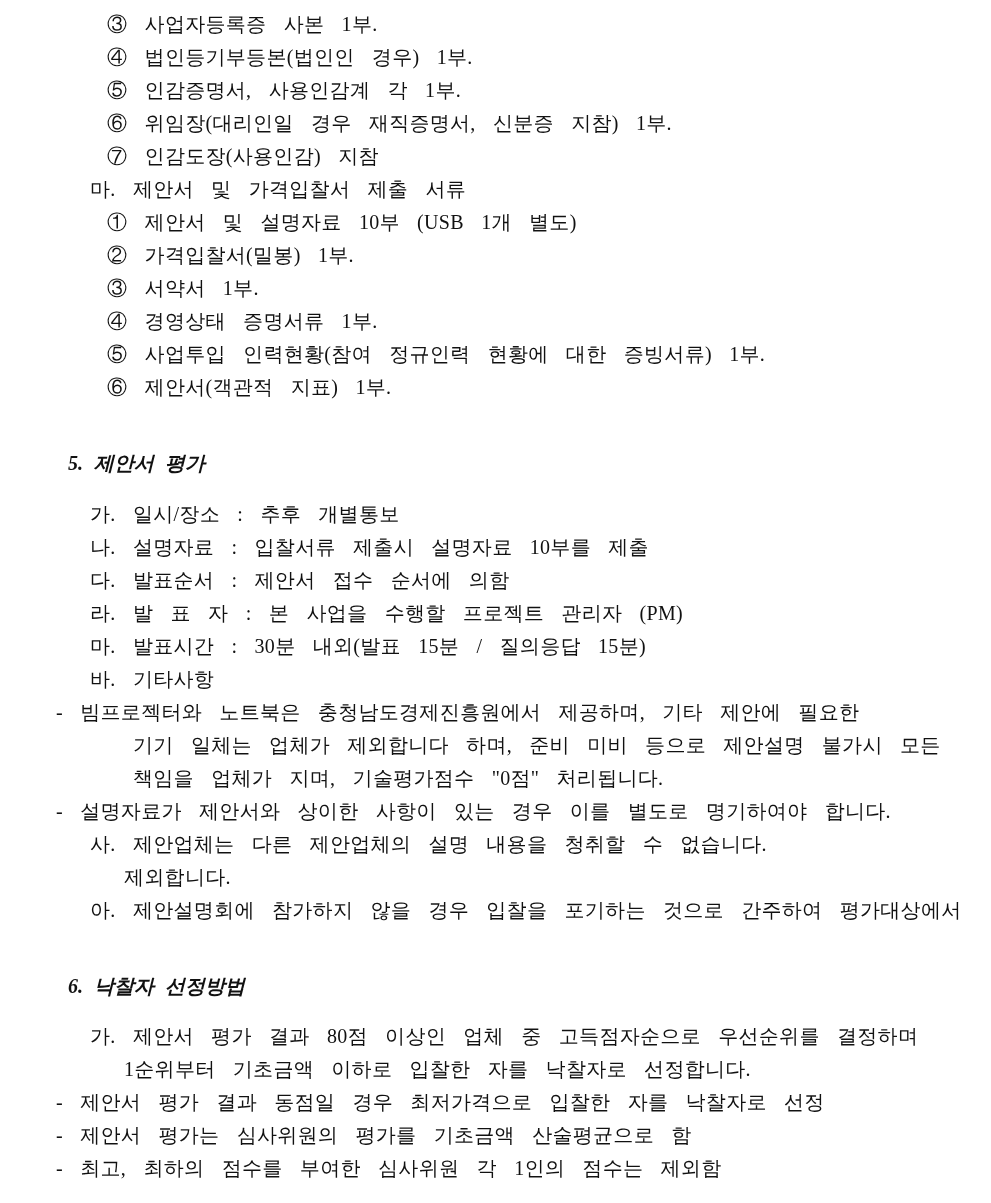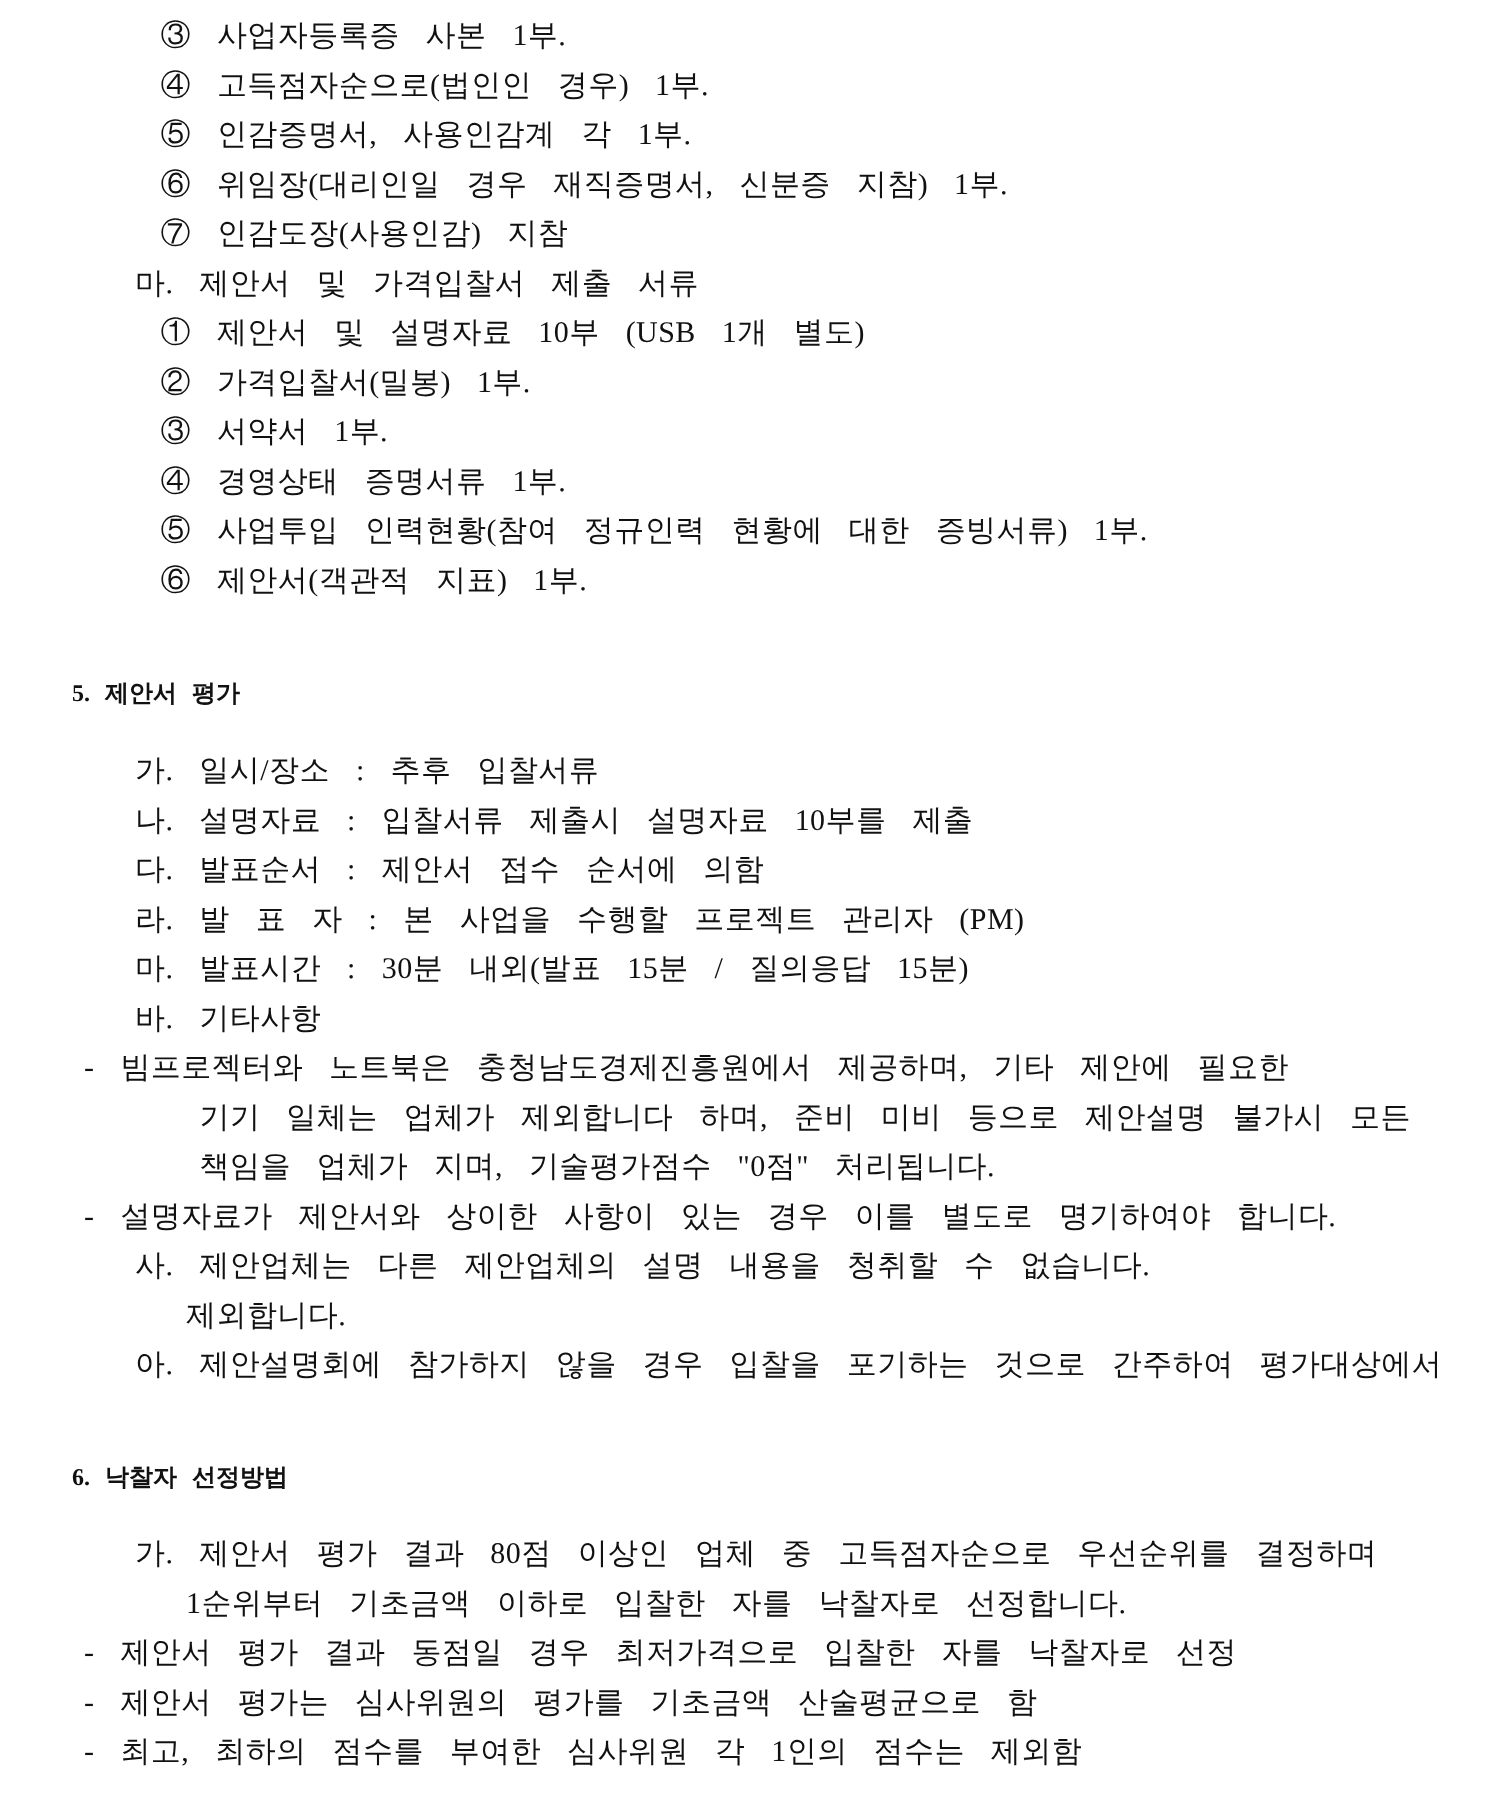--- a/index.html
+++ b/index.html
@@ -25,54 +25,55 @@
     word-spacing: 12px;
     letter-spacing: 0.3px;
   }
   
   .i-circ    { padding-left: 107px; }  
   .i-ga      { padding-left: 90px;  }  
   .i-gacont  { padding-left: 124px; }  
   .i-dash    { padding-left: 56px; }  
   .i-dashcont{ padding-left: 133px; }  
   .heading {
-    padding-left: 48px;
-    font-size: 16px;
+    padding-left: 68px;
+    font-size: 20px;
     line-height: 30px;
     font-weight: bold;
     white-space: pre;
     word-spacing: 6px;
     margin-top: 44px;
+    font-style: italic;
   }
   .first5 { margin-top: 20px; }
   .first6 { margin-top: 19px; }
 </style>
 </head>
 <body>
 
 <div class="doc">
 
   <div class="ln i-circ">③ 사업자등록증 사본 1부.</div>
-  <div class="ln i-circ">④ 고득점자순으로(법인인 경우) 1부.</div>
+  <div class="ln i-circ">④ 법인등기부등본(법인인 경우) 1부.</div>
   <div class="ln i-circ">⑤ 인감증명서, 사용인감계 각 1부.</div>
   <div class="ln i-circ">⑥ 위임장(대리인일 경우 재직증명서, 신분증 지참) 1부.</div>
   <div class="ln i-circ">⑦ 인감도장(사용인감) 지참</div>
 
   <div class="ln i-ga">마. 제안서 및 가격입찰서 제출 서류</div>
 
   <div class="ln i-circ">① 제안서 및 설명자료 10부 (USB 1개 별도)</div>
   <div class="ln i-circ">② 가격입찰서(밀봉) 1부.</div>
   <div class="ln i-circ">③ 서약서 1부.</div>
   <div class="ln i-circ">④ 경영상태 증명서류 1부.</div>
   <div class="ln i-circ">⑤ 사업투입 인력현황(참여 정규인력 현황에 대한 증빙서류) 1부.</div>
   <div class="ln i-circ">⑥ 제안서(객관적 지표) 1부.</div>
 
   <div class="heading">5. 제안서 평가</div>
 
-  <div class="ln i-ga first5">가. 일시/장소 : 추후 입찰서류</div>
+  <div class="ln i-ga first5">가. 일시/장소 : 추후 개별통보</div>
   <div class="ln i-ga">나. 설명자료 : 입찰서류 제출시 설명자료 10부를 제출</div>
   <div class="ln i-ga">다. 발표순서 : 제안서 접수 순서에 의함</div>
   <div class="ln i-ga">라. 발 표 자 : 본 사업을 수행할 프로젝트 관리자 (PM)</div>
   <div class="ln i-ga">마. 발표시간 : 30분 내외(발표 15분 / 질의응답 15분)</div>
   <div class="ln i-ga">바. 기타사항</div>
   <div class="ln i-dash">- 빔프로젝터와 노트북은 충청남도경제진흥원에서 제공하며, 기타 제안에 필요한</div>
   <div class="ln i-dashcont">기기 일체는 업체가 제외합니다 하며, 준비 미비 등으로 제안설명 불가시 모든</div>
   <div class="ln i-dashcont">책임을 업체가 지며, 기술평가점수 "0점" 처리됩니다.</div>
   <div class="ln i-dash">- 설명자료가 제안서와 상이한 사항이 있는 경우 이를 별도로 명기하여야 합니다.</div>
   <div class="ln i-ga">사. 제안업체는 다른 제안업체의 설명 내용을 청취할 수 없습니다.</div>

